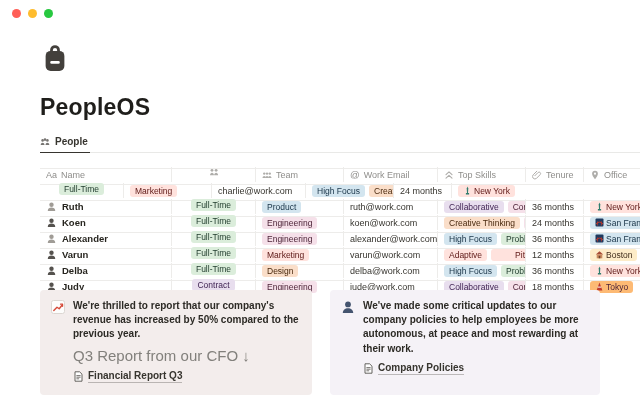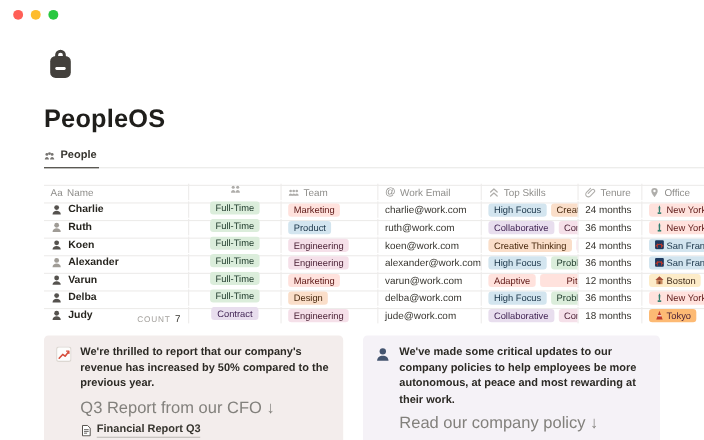--- a/index.html
+++ b/index.html
@@ -145,27 +145,20 @@
       <div class="cell c-office">
         <svg class="hicon" viewBox="0 0 10 10">
             <path d="M5 .8a2.9 2.9 0 0 1 2.9 2.9C7.9 5.9 5 9.2 5 9.2S2.1 5.9 2.1 3.7A2.9 2.9 0 0 1 5 .8z" fill="#9b9995"></path>
             <circle cx="5" cy="3.7" r="1.1" fill="#fff"></circle>
           </svg>
         <span>Office</span>
       </div>
     </div>
 
     <div class="trow">
-      <div class="cell c-name">
-        <svg class="avatar" viewBox="0 0 10 10">
-            <circle cx="5" cy="3.4" r="2" fill="#55524E"></circle>
-            <path d="M1.6 9c0-2 1.6-3 3.4-3s3.4 1 3.4 3z" fill="#55524E"></path>
-          </svg>
-        <span class="name">Charlie</span>
-      </div>
       <div class="cell c-type">
           <span class="tag" style="background-color: rgb(219, 237, 219); color: rgb(28, 56, 41);">Full-Time</span>
         </div>
       <div class="cell c-team">
           <span class="tag" style="background-color: rgb(255, 226, 221); color: rgb(93, 23, 21);">Marketing</span>
         </div>
       <div class="cell c-email body-cell">
           <span>charlie@work.com</span>
         </div>
       <div class="cell c-skills">
@@ -395,24 +388,20 @@
         <span class="tag" style="background-color: #fdba74; color: rgb(76, 35, 55);">
           <svg class="oicon" viewBox="0 0 9 9">
               <path d="M4.5.6 7.4 8.4H1.6z" fill="#C0392B"></path>
               <rect x="2.7" y="4.6" width="3.6" height="1" fill="#ffffff"></rect>
             </svg>
           <span>Tokyo</span>
         </span>
       </div>
     </div>
 
-    <div class="countrow">
-      <span class="count-label">COUNT</span>
-      <span class="count-value">7</span>
-    </div>
   </div>
 
   <div class="callouts-row">
     <div class="callout callout-left" style="background-color: rgb(243, 237, 236);">
       <svg class="cicon" viewBox="0 0 14 14">
         <rect x="0.5" y="0.5" width="13" height="13" rx="2" fill="#FDFDFC" stroke="#DCD7D2"></rect>
         <path d="M2.8 10.6 6 7.2l2.2 1.6 3-3.8" fill="none" stroke="#D64B3A" stroke-width="1.4" stroke-linecap="round" stroke-linejoin="round"></path>
         <path d="M11.6 4.2v2.1M11.6 4.2H9.5" stroke="#D64B3A" stroke-width="1.2" stroke-linecap="round"></path>
       </svg>
       <div>
@@ -428,21 +417,20 @@
       </div>
     </div>
 
     <div class="callout callout-right" style="background-color: rgb(245, 242, 247);">
       <svg class="cicon" viewBox="0 0 14 14">
         <circle cx="7" cy="4.4" r="2.9" fill="#44546F"></circle>
         <path d="M1.8 13c0-3 2.3-4.7 5.2-4.7s5.2 1.7 5.2 4.7z" fill="#44546F"></path>
       </svg>
       <div>
         <p class="ctext-bold">We've made some critical updates to our company policies to help employees be more autonomous, at peace and most rewarding at their work.</p>
-        <p class="csub">Read our company policy ↓</p>
         <div class="clink">
           <svg class="dicon" viewBox="0 0 11 11">
             <path d="M2 .8h4.6L9 3.2v7H2z" fill="#fff" stroke="#55524E" stroke-width="0.9"></path>
             <path d="M3.4 4.6h4.2M3.4 6.2h4.2M3.4 7.8h2.8" stroke="#55524E" stroke-width="0.8"></path>
           </svg>
           <span class="clink-label">Company Policies</span>
         </div>
       </div>
     </div>
   </div>

